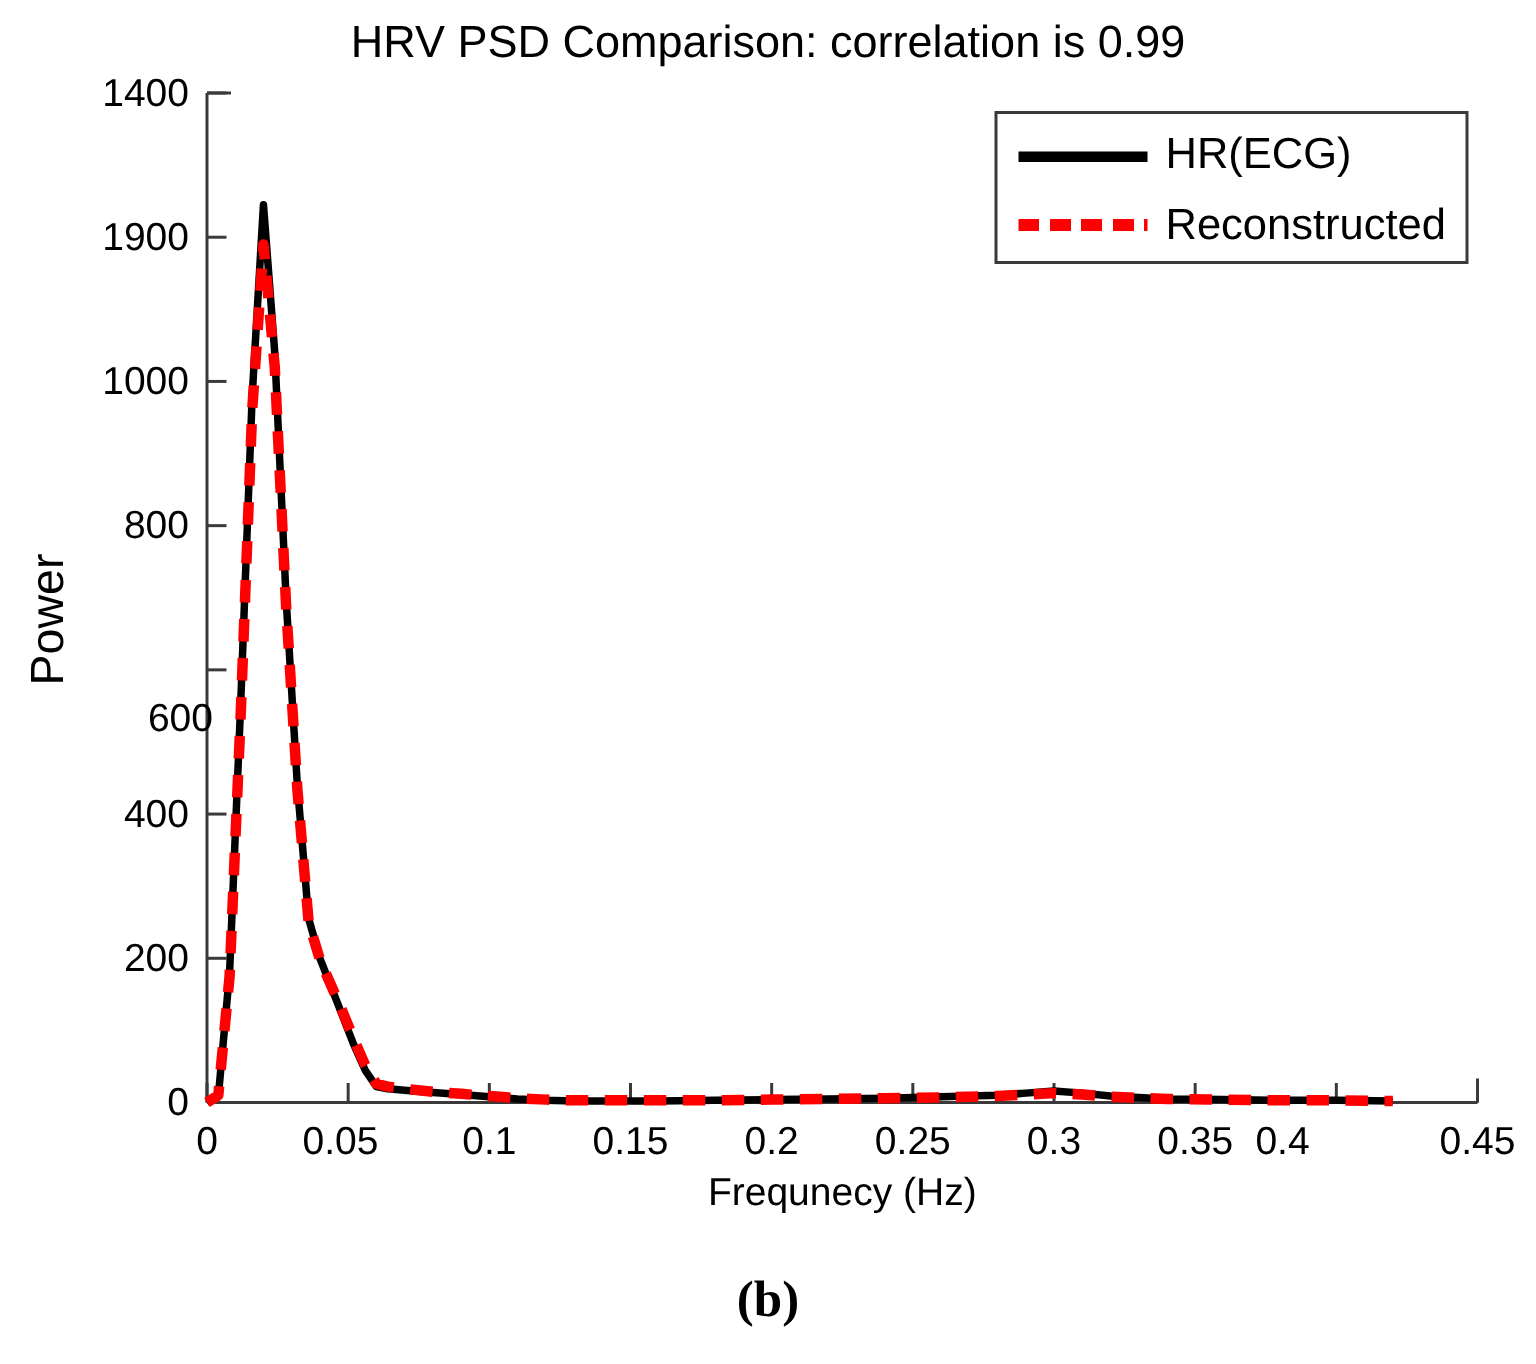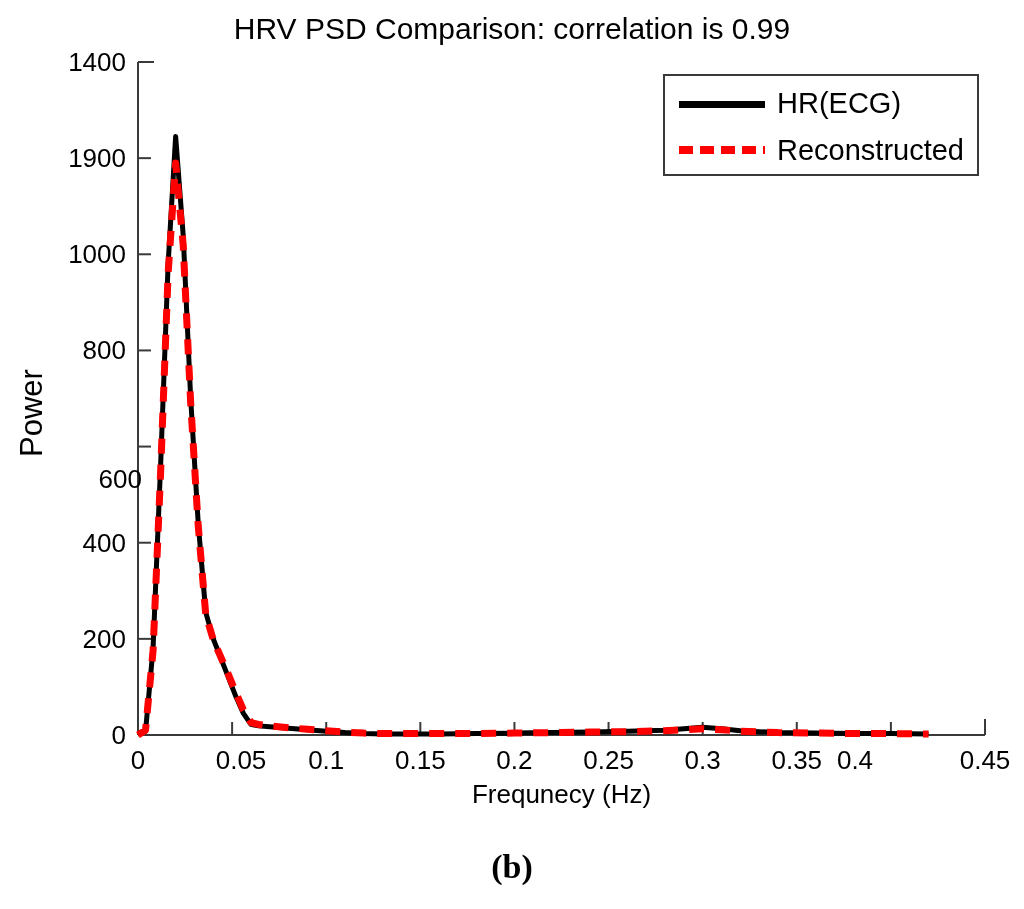--- a/index.html
+++ b/index.html
@@ -176,21 +176,21 @@
       <div class="tick-label tick-label-y" style="left: 2px; width: 124px; top: 638.857px;">200</div>
       <div class="tick-label tick-label-y" style="left: 2px; width: 124px; top: 542.714px;">400</div>
       <div class="tick-label tick-label-y" style="left: 18px; width: 124px; top: 446.571px; margin-top: 32px;">600</div>
       <div class="tick-label tick-label-y" style="left: 2px; width: 124px; top: 350.429px;">800</div>
       <div class="tick-label tick-label-y" style="left: 2px; width: 124px; top: 254.286px;">1000</div>
       <div class="tick-label tick-label-y" style="left: 2px; width: 124px; top: 158.143px;">1900</div>
       <div class="tick-label tick-label-y" style="left: 2px; width: 124px; top: 62px;">1400</div>
     </div>
   <div id="xtick-labels">
       <div class="tick-label tick-label-x" style="left: 138px; top: 745px;">0</div>
-      <div class="tick-label tick-label-x" style="left: 241px; top: 745px; text-align: right;">0.05</div>
+      <div class="tick-label tick-label-x" style="left: 227px; top: 745px; text-align: right;">0.05</div>
       <div class="tick-label tick-label-x" style="left: 326.222px; top: 745px;">0.1</div>
       <div class="tick-label tick-label-x" style="left: 420.333px; top: 745px;">0.15</div>
       <div class="tick-label tick-label-x" style="left: 514.444px; top: 745px;">0.2</div>
       <div class="tick-label tick-label-x" style="left: 608.556px; top: 745px;">0.25</div>
       <div class="tick-label tick-label-x" style="left: 702.667px; top: 745px;">0.3</div>
       <div class="tick-label tick-label-x" style="left: 796.778px; top: 745px;">0.35</div>
       <div class="tick-label tick-label-x" style="left: 855px; top: 745px;">0.4</div>
       <div class="tick-label tick-label-x" style="left: 985px; top: 745px;">0.45</div>
     </div>
 

